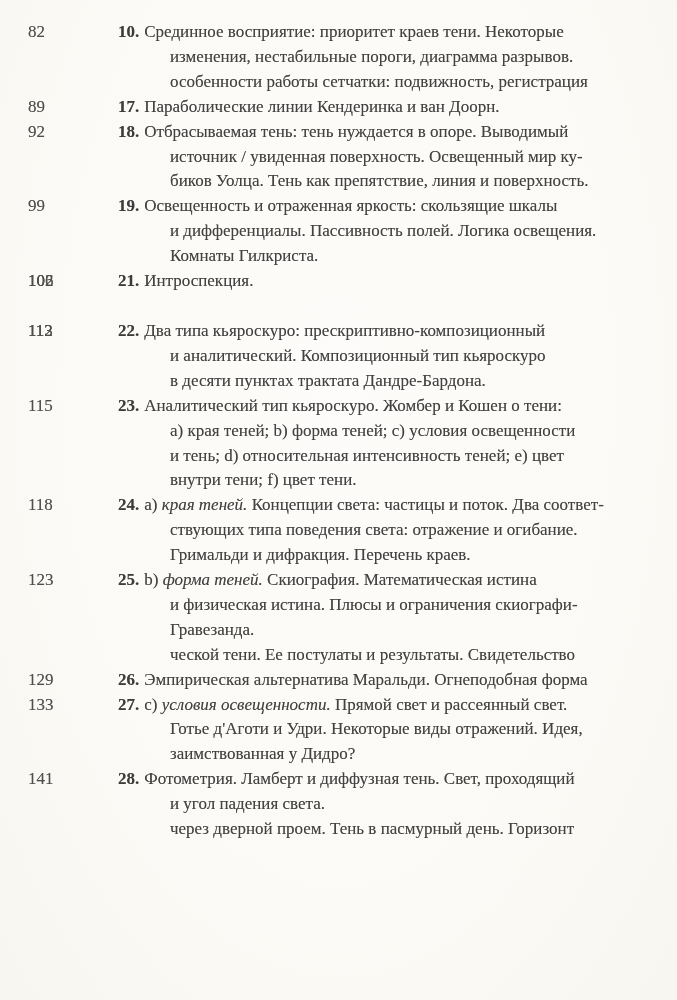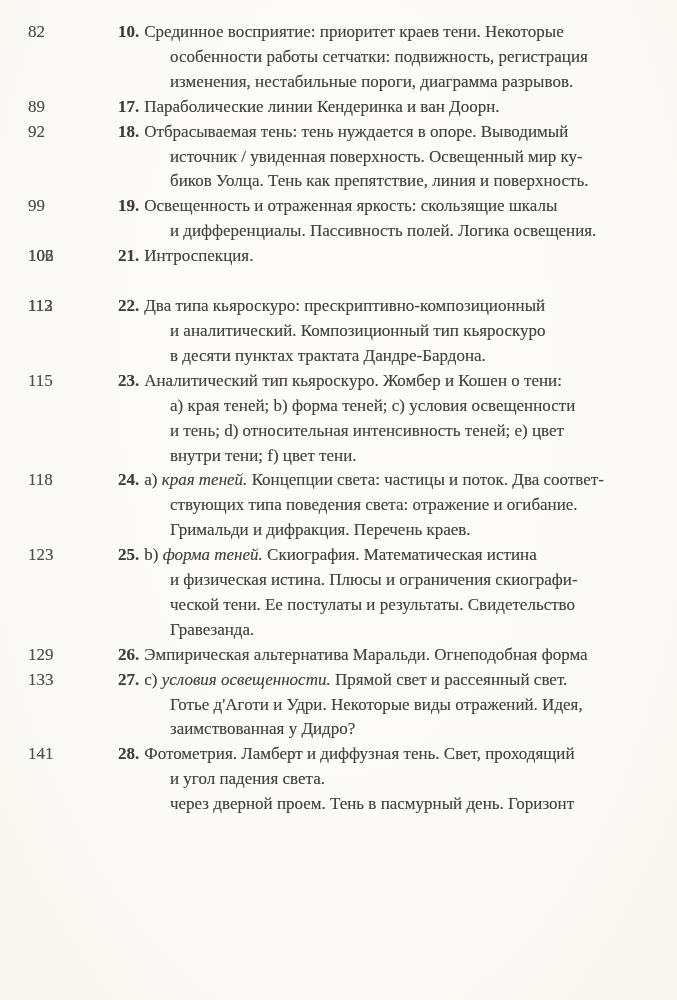--- a/index.html
+++ b/index.html
@@ -38,22 +38,22 @@
 </head>
 <body>
 
 <div class="page">
   <div class="toc">
 
     <div class="entry">
       <span class="pagenum">82</span>
       <div class="body">
         <div class="line first"><span class="num">10.</span><span></span><i></i><span>Срединное восприятие: приоритет краев тени. Некоторые</span></div>
+        <div class="line">изменения, нестабильные пороги, диаграмма разрывов.</div>
         <div class="line">особенности работы сетчатки: подвижность, регистрация</div>
-        <div class="line">изменения, нестабильные пороги, диаграмма разрывов.</div>
       </div>
     </div>
 
     <div class="entry">
       <span class="pagenum">89</span>
       <div class="body">
         <div class="line first"><span class="num">17.</span><span></span><i></i><span>Параболические линии Кендеринка и ван Доорн.</span></div>
       </div>
     </div>
 
@@ -64,20 +64,21 @@
         <div class="line">источник / увиденная поверхность. Освещенный мир ку-</div>
         <div class="line">биков Уолца. Тень как препятствие, линия и поверхность.</div>
       </div>
     </div>
 
     <div class="entry">
       <span class="pagenum">99</span>
       <div class="body">
         <div class="line first"><span class="num">19.</span><span></span><i></i><span>Освещенность и отраженная яркость: скользящие шкалы</span></div>
         <div class="line">и дифференциалы. Пассивность полей. Логика освещения.</div>
+        <div class="line">Комнаты Гилкриста.</div>
       </div>
     </div>
 
     <div class="entry">
       <span class="pagenum">102</span>
     </div>
 
     <div class="entry">
       <span class="pagenum">106</span>
       <div class="body">
@@ -115,22 +116,22 @@
         <div class="line">ствующих типа поведения света: отражение и огибание.</div>
         <div class="line">Гримальди и дифракция. Перечень краев.</div>
       </div>
     </div>
 
     <div class="entry">
       <span class="pagenum">123</span>
       <div class="body">
         <div class="line first"><span class="num">25.</span><span>b) </span><i>форма теней.</i><span> Скиография. Математическая истина</span></div>
         <div class="line">и физическая истина. Плюсы и ограничения скиографи-</div>
+        <div class="line">Гравезанда.</div>
         <div class="line">ческой тени. Ее постулаты и результаты. Свидетельство</div>
-        <div class="line">Гравезанда.</div>
       </div>
     </div>
 
     <div class="entry">
       <span class="pagenum">129</span>
       <div class="body">
         <div class="line first"><span class="num">26.</span><span></span><i></i><span>Эмпирическая альтернатива Маральди. Огнеподобная форма</span></div>
       </div>
     </div>
 

